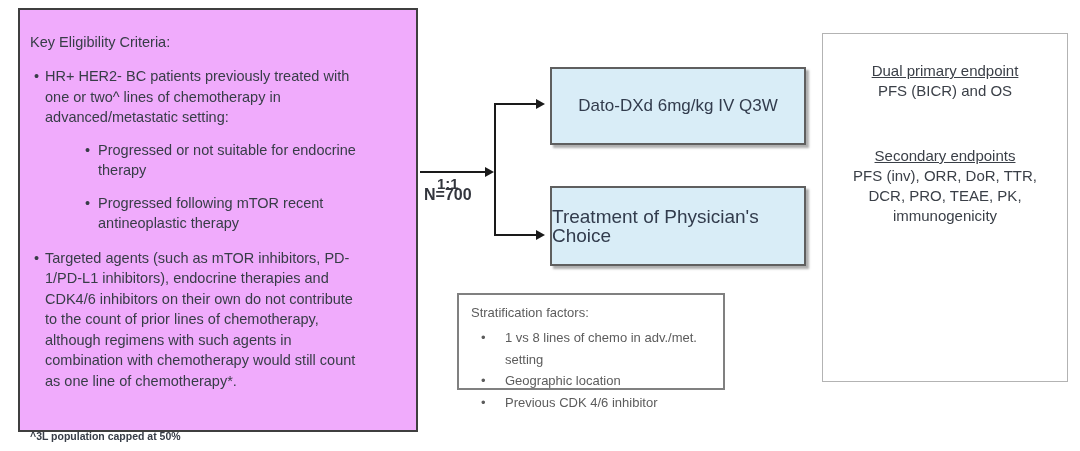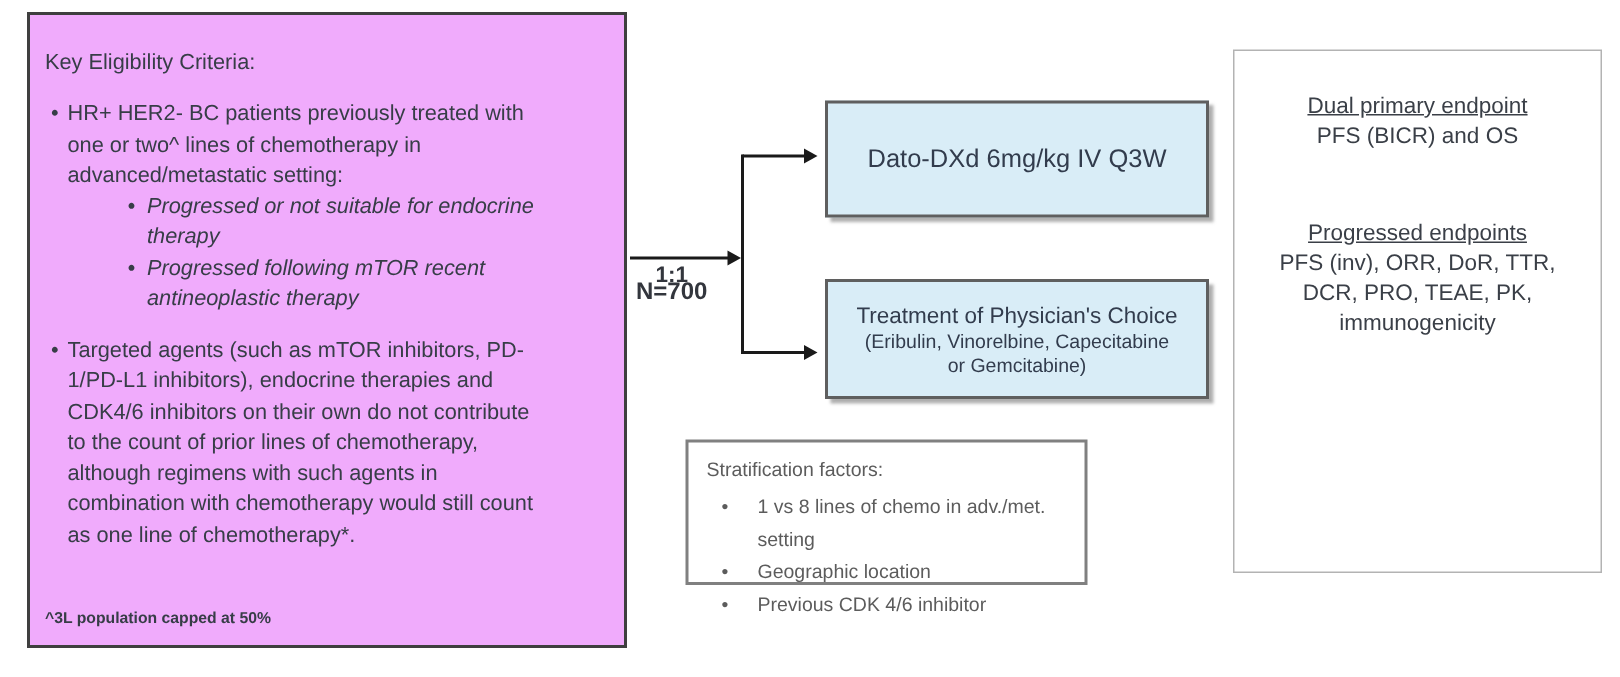--- a/index.html
+++ b/index.html
@@ -14,21 +14,21 @@
   
   .elig-box {
     left:18px; top:8px; width:400px; height:424px;
     border:2px solid #3f3f3f; background:#f0abfc;
     padding:22px 8px 0 10px;
     font-size:14.5px; line-height:20.5px;
   }
   .elig-title { line-height:20px; }
   .bullet1 { position:relative; padding-left:15px; margin-top:14px; white-space:pre-line; }
   .bullet1::before { content:"\2022"; position:absolute; left:4px; }
-  .bullet2 { position:relative; margin-left:55px; padding-left:13px; margin-top:0; white-space:pre-line;font-style:italic; }
+  .bullet2 { position:relative; margin-left:55px; padding-left:13px; margin-top:12px; white-space:pre-line; }
   .bullet2::before { content:"\2022"; position:absolute; left:0; }
   .footnotes { margin-top:10px; font-size:10.5px; font-weight:bold; line-height:14px; white-space:pre; }
 
   
   .ratio-label { left:437px; top:147px; font-size:15px; font-weight:bold; color:#33363d;margin-top:28px; }
   .n-label     { left:424px; top:186px; font-size:16px; font-weight:bold; color:#33363d; }
 
   
   .line { position:absolute; background:#1a1a1a; }
   .line-main   { left:420px; top:171px; width:66px; height:2px; }
@@ -40,25 +40,25 @@
         border-left:9px solid #1a1a1a; }
   .ah-main   { left:485px; top:167px; }
   .ah-top    { left:536px; top:99px;  }
   .ah-bottom { left:536px; top:230px; }
 
   
   .arm-box {
     background:#d9edf7; border:2px solid #5f5f5f;
     box-shadow:3px 3px 2px rgba(110,110,110,0.55);
     display:flex; align-items:center; justify-content:center;
-    text-align:center; color:#323c4d;
+    text-align:left; color:#323c4d;
   }
   .arm1-box { left:550px; top:67px;  width:256px; height:78px; font-size:17px; }
   .arm2-box { left:550px; top:186px; width:256px; height:80px; flex-direction:column; }
-  .arm2-title { font-size:15px; line-height:19px; }
+  .arm2-title { font-size:19px; line-height:19px; }
   .arm2-sub   { font-size:13px; line-height:16px; white-space:pre-line; }
 
   
   .strat-box {
     left:457px; top:293px; width:268px; height:97px;
     border:2px solid #808080; background:#ffffff;
     color:#5c5c5c; font-size:13px; padding:9px 6px 0 12px; line-height:18px;
   }
   .strat-title { margin-bottom:5px; }
   .strat-item { position:relative; padding-left:34px; line-height:21.5px; }
@@ -111,37 +111,35 @@
   <div class="line line-top"></div>
   <div class="ah ah-top"></div>
   <div class="line line-bottom"></div>
   <div class="ah ah-bottom"></div>
 
   <div class="abs arm-box arm1-box">
     <div>Dato-DXd 6mg/kg IV Q3W</div>
   </div>
   <div class="abs arm-box arm2-box">
     <div class="arm2-title">Treatment of Physician's Choice</div>
-    <div class="arm2-sub">(Eribulin, Vinorelbine, Capecitabine
-or Gemcitabine)</div>
   </div>
 
   <div class="abs strat-box">
     <div class="strat-title">Stratification factors:</div>
     <div class="strat-item">1 vs 8 lines of chemo in adv./met. setting</div>
     <div class="strat-item">Geographic location</div>
     <div class="strat-item">Previous CDK 4/6 inhibitor</div>
   </div>
 
   <div class="abs endpoints-box">
     <div class="ep-section">
       <div class="ep-heading">Dual primary endpoint</div>
       <div class="ep-body">PFS (BICR) and OS</div>
     </div>
     <div class="ep-section">
-      <div class="ep-heading">Progressed endpoints</div>
+      <div class="ep-heading">Secondary endpoints</div>
       <div class="ep-body">PFS (inv), ORR, DoR, TTR,
 DCR, PRO, TEAE, PK,
 immunogenicity</div>
     </div>
   </div>
 
 </div>
 
 </body></html>

